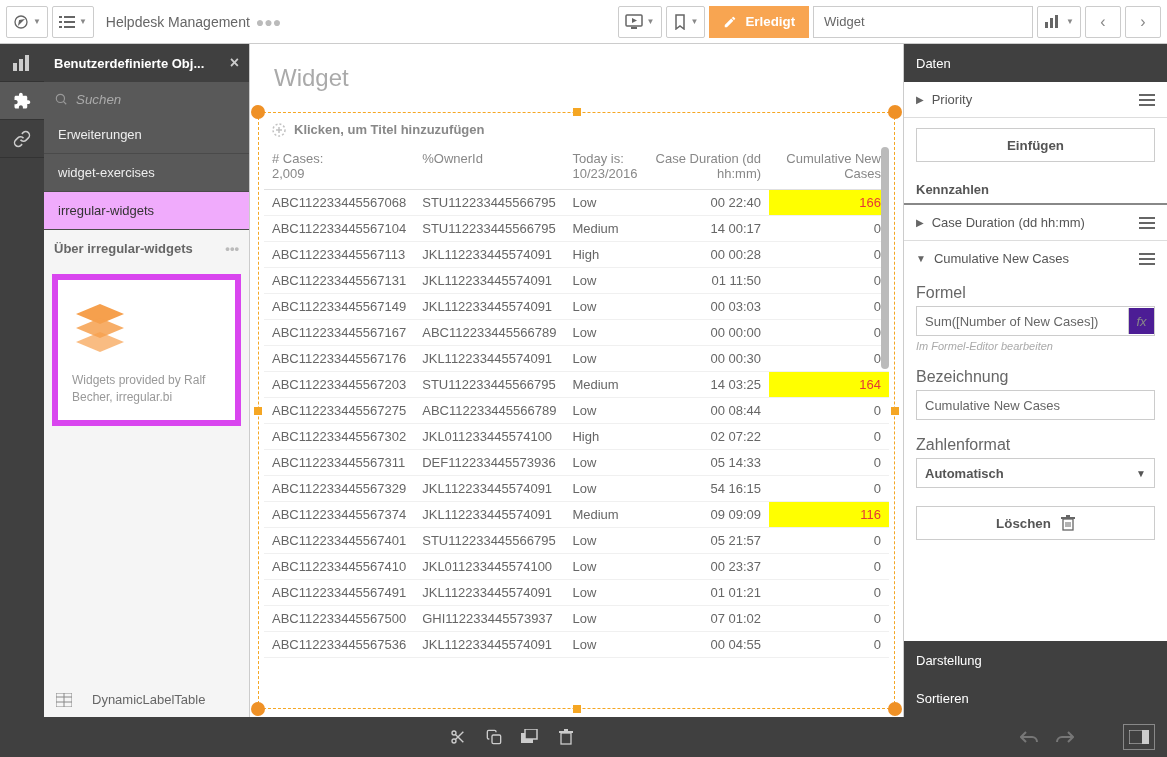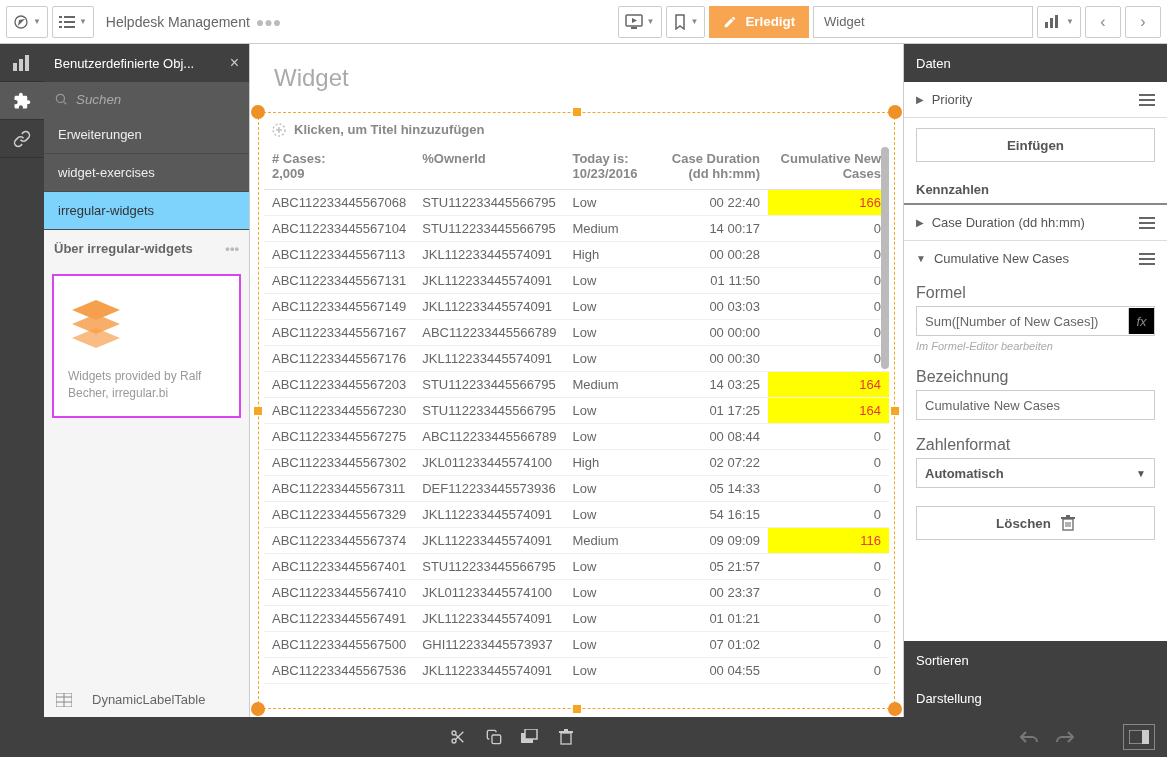--- a/index.html
+++ b/index.html
@@ -18,31 +18,31 @@
   
   .main { display: flex; height: calc(100% - 44px - 40px); }
 
   
   .left-rail { width: 44px; background: #404040; display: flex; flex-direction: column; }
   .rail-btn { width: 44px; height: 38px; display: flex; align-items: center; justify-content: center; color: #ccc; cursor: pointer; border-bottom: 1px solid #333; }
   .rail-btn.active { background: #595959; color: #fff; }
 
   
   .left-panel { width: 206px; background: #f5f5f5; display: flex; flex-direction: column; border-right: 1px solid #ccc; }
-  .panel-header { background: #404040; color: #fff; height: 38px; display: flex; align-items: center; padding: 0 10px; font-weight: normal; font-size: 13px; justify-content: space-between; }
+  .panel-header { background: #404040; color: #fff; height: 38px; display: flex; align-items: center; padding: 0 10px; font-weight: bold; font-size: 13px; justify-content: space-between; }
   .panel-header .close-x { color: #ccc; cursor: pointer; font-size: 16px; }
   .search-row { background: #595959; height: 34px; display: flex; align-items: center; padding: 0 10px; gap: 8px; }
   .search-row input { background: transparent; border: none; color: #ccc; font-style: italic; outline: none; width: 100%; }
   .search-row input::placeholder { color: #aaa; }
   .search-row .mag { color: #999; }
   .nav-item { background: #595959; color: #eee; height: 38px; display: flex; align-items: center; padding: 0 14px; border-bottom: 1px solid #4a4a4a; cursor: pointer; }
   .nav-item.sub { background: #595959; }
-  .nav-item.sub.active { background: #7dd3fc; color: #333; }
+  .nav-item.sub.active { background: #f0abfc; color: #333; }
   .about-header { background: #f5f5f5; height: 36px; display: flex; align-items: center; padding: 0 10px; font-weight: bold; color: #666; justify-content: space-between; }
-  .about-card { margin: 8px; background: #fff; border: 2px solid #d946ef; padding: 14px; text-align: center; }
+  .about-card { margin: 8px; background: #fff; border: 6px solid #d946ef; padding: 14px; text-align: center; }
   .icon-stack { color: #f6a04d; font-size: 42px; margin: 10px 0 20px 0; }
   .about-text { color: #999; font-size: 12px; line-height: 1.4; text-align: left; }
   .content-item { display: flex; align-items: center; gap: 20px; padding: 10px 12px; color: #666; cursor: pointer; }
 
   
   .canvas-wrap { flex: 1; background: #fff; overflow: hidden; display: flex; flex-direction: column; }
   .canvas-title { padding: 20px 24px; font-size: 24px; color: #aaa; }
   .widget-frame { margin: 0 8px 8px 8px; position: relative; flex: 1; }
   .sel-border { position: absolute; inset: 0; border: 1px dashed #f5a623; pointer-events: none; }
   .sel-handle { position: absolute; width: 14px; height: 14px; background: #ef9126; border-radius: 50%; }
@@ -50,41 +50,41 @@
   .sel-handle.bl { bottom: -7px; left: -7px; } .sel-handle.br { bottom: -7px; right: -7px; }
   .sel-mid { position: absolute; width: 8px; height: 8px; background: #f5a623; }
   .sel-mid.t { top: -4px; left: 50%; margin-left: -4px; }
   .sel-mid.b { bottom: -4px; left: 50%; margin-left: -4px; }
   .sel-mid.l { left: -4px; top: 50%; margin-top: -4px; }
   .sel-mid.r { right: -4px; top: 50%; margin-top: -4px; }
   .widget-inner { position: absolute; inset: 6px; display: flex; flex-direction: column; }
   .widget-title-add { color: #888; padding: 4px 8px 10px 8px; font-weight: bold; display: flex; gap: 8px; align-items: center; }
   .table-container { flex: 1; overflow: auto; position: relative; }
   .data-table { width: 100%; border-collapse: collapse; font-size: 13px; color: #666; }
-  .data-table th { text-align: left; font-weight: bold; padding: 4px 8px 8px 8px; vertical-align: top; color: #888; border-bottom: 1px solid #e0e0e0; }
+  .data-table th { text-align: left; font-weight: normal; padding: 4px 8px 8px 8px; vertical-align: top; color: #888; border-bottom: 1px solid #e0e0e0; }
   .data-table th.num, .data-table td.num { text-align: right; }
   .data-table td { padding: 5px 8px; border-bottom: 1px solid #f0f0f0; white-space: nowrap; }
   .hl { background: #ffff00; color: #e53935; }
   .v-scroll { position: absolute; right: 0; top: 0; width: 8px; height: 40%; background: #bbb; border-radius: 4px; }
 
   
   .right-panel { width: 264px; background: #fff; border-left: 1px solid #ccc; display: flex; flex-direction: column; }
   .rp-section-dark { background: #404040; color: #fff; height: 38px; display: flex; align-items: center; padding: 0 12px; cursor: pointer; }
   .rp-body { flex: 1; overflow: auto; }
   .rp-row { border-bottom: 1px solid #ddd; padding: 10px 12px; display: flex; align-items: center; justify-content: space-between; color: #555; cursor: pointer; }
   .rp-row .arrow { font-size: 10px; margin-right: 8px; color: #666; }
   .rp-row .left { display: flex; align-items: center; }
   .menu-ico { width: 16px; height: 12px; display: flex; flex-direction: column; justify-content: space-between; }
   .menu-ico span { height: 2px; background: #666; }
   .rp-btn { margin: 10px 12px; height: 34px; border: 1px solid #ccc; background: #fff; width: calc(100% - 24px); display: flex; align-items: center; justify-content: center; cursor: pointer; font-weight: bold; color: #555; gap: 10px; }
   .rp-subhead { padding: 10px 12px 6px 12px; font-weight: bold; color: #555; border-bottom: 2px solid #888; }
   .rp-group { padding: 8px 12px; }
   .rp-label { font-size: 16px; color: #666; margin-bottom: 4px; }
   .rp-input { width: 100%; height: 30px; border: 1px solid #ccc; padding: 0 8px; display: flex; align-items: center; justify-content: space-between; color: #666; }
-  .rp-input .fx-btn { background: #000000; width: 26px; height: 26px; display: flex; align-items: center; justify-content: center; border-left: 1px solid #ccc; margin-right: -8px; font-style: italic; color: #888; cursor: pointer; }
+  .rp-input .fx-btn { background: #4c1d95; width: 26px; height: 26px; display: flex; align-items: center; justify-content: center; border-left: 1px solid #ccc; margin-right: -8px; font-style: italic; color: #888; cursor: pointer; }
   .rp-helper { font-size: 11px; color: #aaa; font-style: italic; margin-top: 4px; }
   .rp-select { width: 100%; height: 30px; border: 1px solid #ccc; padding: 13px 8px; display: flex; align-items: center; justify-content: space-between; color: #555; cursor: pointer; font-weight: bold; }
 
   
   .bottom-toolbar { height: 40px; background: #404040; display: flex; align-items: center; padding: 0 12px; }
   .bt-spacer { flex: 1; }
   .bt-btn { width: 36px; height: 30px; display: flex; align-items: center; justify-content: center; color: #ccc; cursor: pointer; }
   .bt-btn.disabled { color: #777; cursor: default; }
   .bt-btn.right-box { border: 1px solid #888; width: 32px; height: 26px; }
 
@@ -309,27 +309,20 @@
                   <td style="text-align:right;">0</td>
                 </tr>
                 <tr>
                   <td>ABC112233445567203</td>
                   <td>STU112233445566795</td>
                   <td>Medium</td>
                   <td class="num">14 03:25</td>
                   <td class="hl" style="text-align:right;">164</td>
                 </tr>
                 <tr>
-                  <td>ABC112233445567230</td>
-                  <td>STU112233445566795</td>
-                  <td>Low</td>
-                  <td class="num">01 17:25</td>
-                  <td class="hl" style="text-align:right;">164</td>
-                </tr>
-                <tr>
                   <td>ABC112233445567275</td>
                   <td>ABC112233445566789</td>
                   <td>Low</td>
                   <td class="num">00 08:44</td>
                   <td style="text-align:right;">0</td>
                 </tr>
                 <tr>
                   <td>ABC112233445567302</td>
                   <td>JKL011233445574100</td>
                   <td>High</td>
@@ -465,22 +458,22 @@
             <rect x="2" y="4" width="10" height="11" fill="none" stroke="#666" stroke-width="1.3"></rect>
             <rect x="0" y="2" width="14" height="2" fill="#666"></rect>
             <rect x="5" y="0" width="4" height="2" fill="#666"></rect>
             <line x1="5" y1="7" x2="5" y2="12" stroke="#666"></line>
             <line x1="7" y1="7" x2="7" y2="12" stroke="#666"></line>
             <line x1="9" y1="7" x2="9" y2="12" stroke="#666"></line>
           </svg>
       </button>
       <div style="height:20px;"></div>
     </div>
+    <div class="rp-section-dark">Darstellung</div>
     <div class="rp-section-dark">Sortieren</div>
-    <div class="rp-section-dark">Darstellung</div>
   </div>
 
 </div>
 
 <div class="bottom-toolbar">
   <div class="bt-spacer"></div>
   <div class="bt-btn">
     <svg width="16" height="16" viewBox="0 0 24 24" fill="none" stroke="#ccc" stroke-width="2">
         <circle cx="6" cy="6" r="3"></circle>
         <circle cx="6" cy="18" r="3"></circle>

